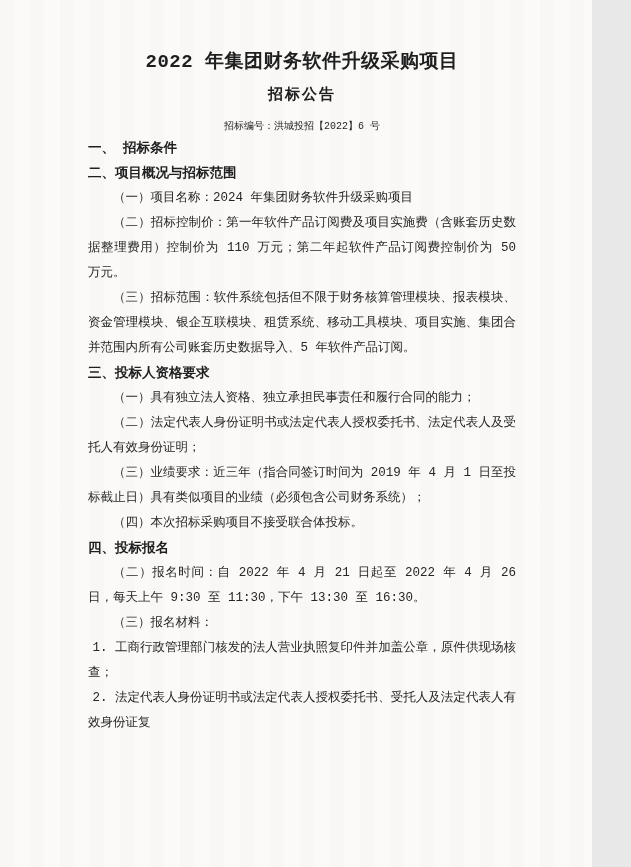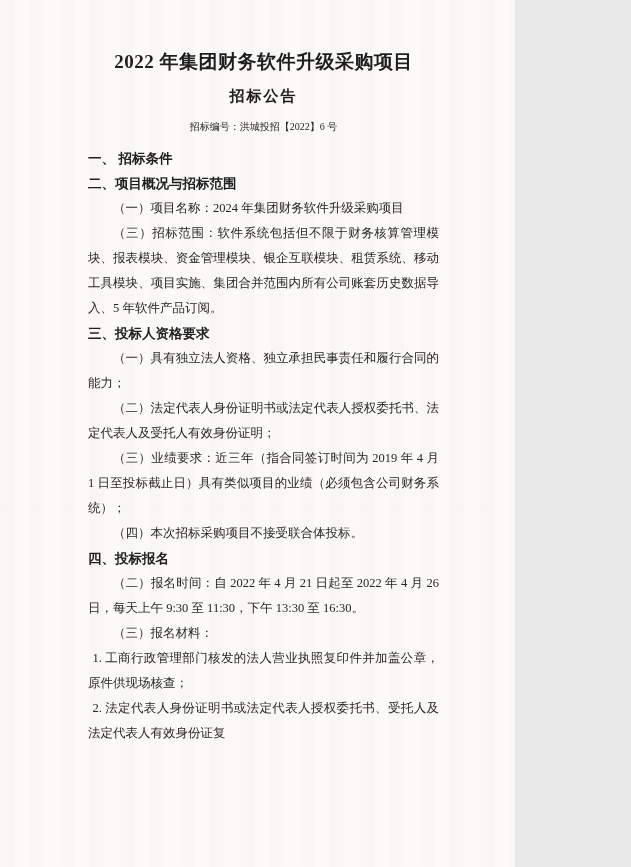--- a/index.html
+++ b/index.html
@@ -1,46 +1,47 @@
 <!DOCTYPE html>
 <html lang="zh"><head>
 <meta charset="utf-8">
 <style>
   html,body { margin:0; padding:0; background:#e8e8e8; }
   .page {
-    width:515px; height:867px;
+    width:592px; height:867px;
     box-sizing:border-box;
     background:#fbfaf8;
     background-image:repeating-linear-gradient(90deg, rgba(0,0,0,0.012) 0 14px, rgba(255,255,255,0.015) 14px 30px);
     color:#262626;
-    font-family:Liberation Serif, serif;
+    font-family:Liberation Mono, monospace;
     padding:50px 76px 4px 88px;
     overflow:hidden;
     position:relative;
   }
   .title1 { text-align:center; font-size:19px; font-weight:bold; line-height:24px; letter-spacing:0.5px; color:#1e1e1e; }
   .title2 { text-align:center; font-size:15px; font-weight:bold; line-height:22px; margin-top:11px; letter-spacing:2px; color:#1e1e1e; }
   .docnum { text-align:center; font-size:10px; line-height:17px; margin-top:11px; }
-  .doc-body { margin-top:11px; }
+  .doc-body { margin-top:1px; }
   .sec-heading { font-size:13.5px; font-weight:bold; line-height:25px; color:#1f1f1f; }
   p.block { margin:0; font-size:12.5px; line-height:25px; text-align:justify; text-indent:2em; word-break:break-all; }
   p.block.numbered { text-indent:0.35em; }
   .u { text-decoration:underline; text-underline-offset:3px; text-decoration-thickness:1px; }
 </style>
 </head>
 <body>
 
 <div class="page">
   <div class="title1">2022 年集团财务软件升级采购项目</div>
   <div class="title2">招标公告</div>
   <div class="docnum">招标编号：洪城投招【2022】6 号</div>
   <div class="doc-body">
       <div class="sec-heading">一、 招标条件</div>
       <div class="sec-heading">二、项目概况与招标范围</div>
       <p class="block"><span class="">（一）项目名称：2024 年集团财务软件升级采购项目</span></p>
+      <p class="block"><span class="">（二）招标控制价：第一年软件产品订阅费及项目实施费（含账套历史数据整理费用）控制价为 110 万元；第二年起软件产品订阅费控制价为 50 万元。</span></p>
       <p class="block"><span class="">（三）招标范围：软件系统包括但不限于财务核算管理模块、报表模块、资金管理模块、银企互联模块、租赁系统、移动工具模块、项目实施、集团合并范围内所有公司账套历史数据导入、5 年软件产品订阅。</span></p>
       <div class="sec-heading">三、投标人资格要求</div>
       <p class="block"><span class="">（一）具有独立法人资格、独立承担民事责任和履行合同的能力；</span></p>
       <p class="block"><span class="">（二）法定代表人身份证明书或法定代表人授权委托书、法定代表人及受托人有效身份证明；</span></p>
       <p class="block"><span class="">（三）业绩要求：近三年（指合同签订时间为 2019 年 4 月 1 日至投标截止日）具有类似项目的业绩（必须包含公司财务系统）；</span></p>
       <p class="block"><span class="">（四）本次招标采购项目不接受联合体投标。</span></p>
       <div class="sec-heading">四、投标报名</div>
       <p class="block"><span class="">（二）报名时间：自 2022 年 4 月 21 日起至 2022 年 4 月 26 日，每天上午 9:30 至 11:30，下午 13:30 至 16:30。</span></p>
       <p class="block"><span class="">（三）报名材料：</span></p>
       <p class="block numbered"><span class="">1. 工商行政管理部门核发的法人营业执照复印件并加盖公章，原件供现场核查；</span></p>

